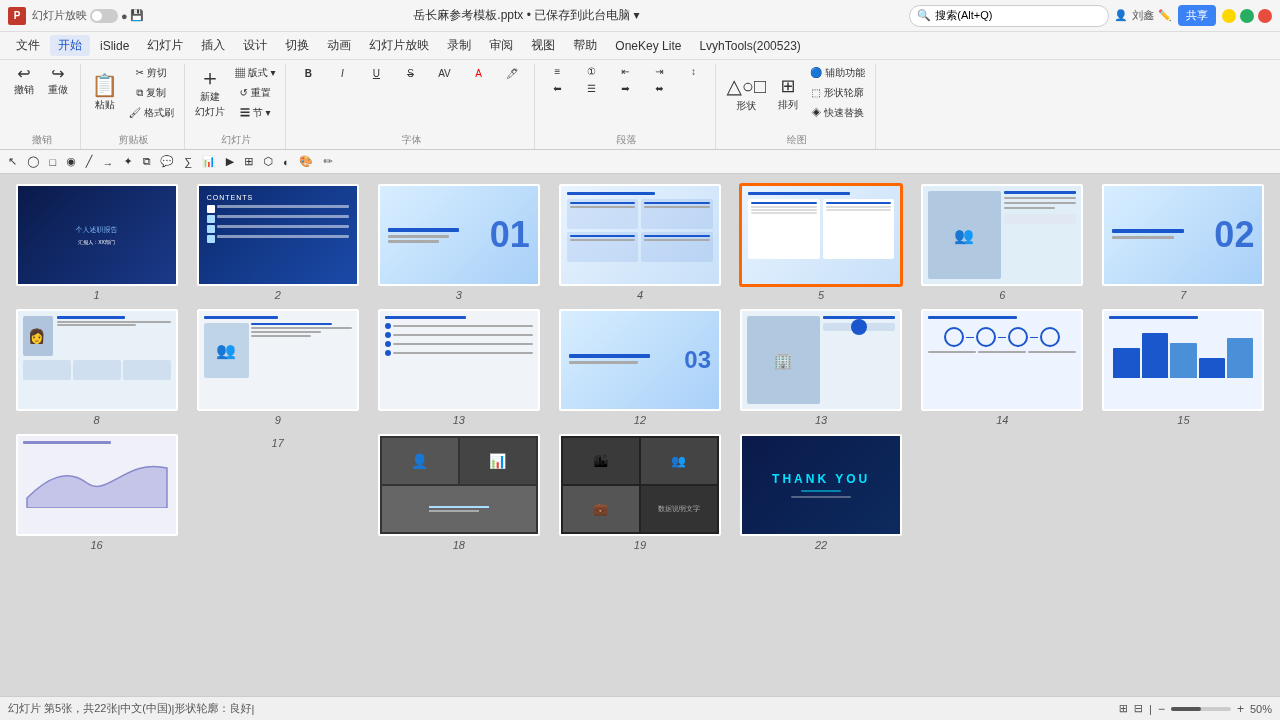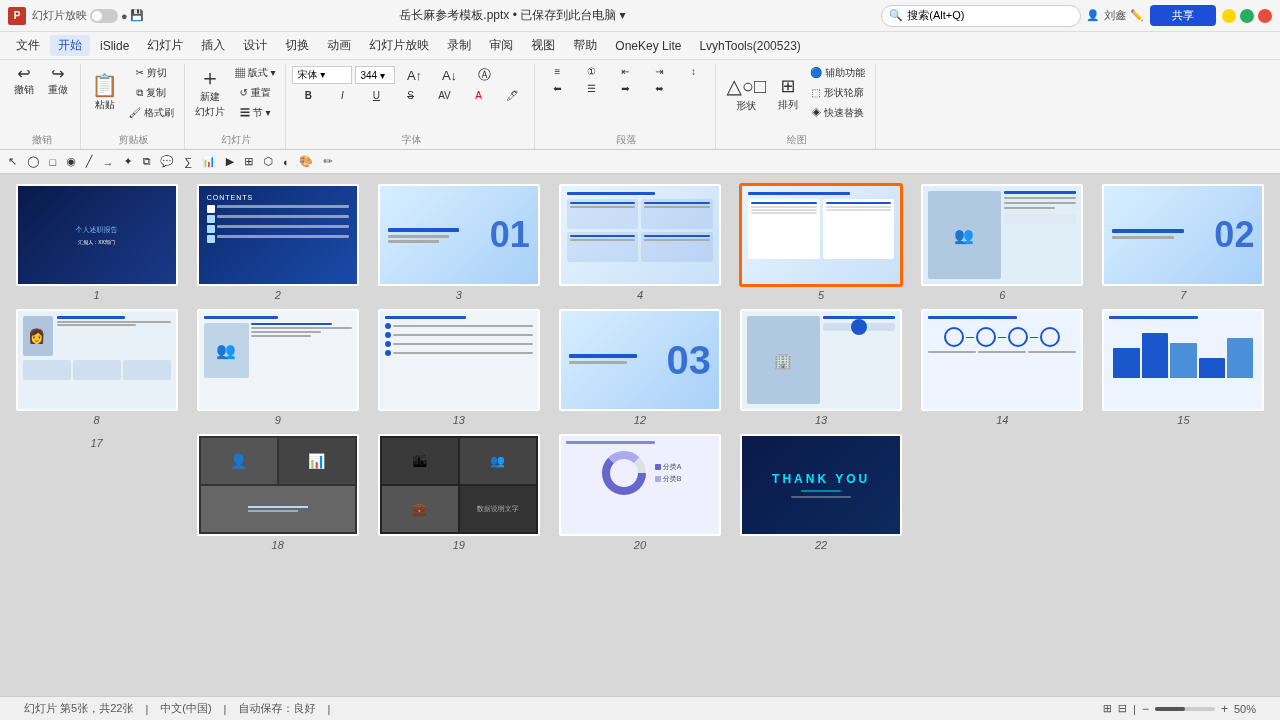--- a/index.html
+++ b/index.html
@@ -20,21 +20,21 @@
     #titlebar .toggle { width: 28px; height: 14px; background: #ccc; border-radius: 7px; position: relative; cursor: pointer; }
     #titlebar .toggle::after { content: ''; position: absolute; left: 2px; top: 2px; width: 10px; height: 10px; background: white; border-radius: 50%; }
     #titlebar .filename { flex: 1; text-align: center; font-size: 12px; color: #333; }
     #titlebar .search-bar { width: 200px; height: 22px; border: 1px solid #ccc; border-radius: 11px; padding: 0 8px; font-size: 11px; background: white; display: flex; align-items: center; gap: 4px; }
     #titlebar .win-btns { display: flex; gap: 4px; margin-left: auto; }
     #titlebar .win-btn { width: 14px; height: 14px; border-radius: 50%; cursor: pointer; }
     #titlebar .minimize { background: #ffd700; }
     #titlebar .maximize { background: #27ae60; }
     #titlebar .close { background: #e74c3c; }
     #titlebar .user-area { display: flex; align-items: center; gap: 4px; font-size: 11px; color: #555; }
-    #titlebar .share-btn { background: #1d4ed8; color: white; border: none; border-radius: 4px; padding: 3px 22px; font-size: 11px; cursor: pointer; }
+    #titlebar .share-btn { background: #3b82f6; color: white; border: none; border-radius: 4px; padding: 3px 8px; font-size: 11px; cursor: pointer; }
 
     
     #menubar {
       height: 28px;
       background: #f5f5f5;
       display: flex;
       align-items: center;
       padding: 0 8px;
       gap: 2px;
       border-bottom: 1px solid #ddd;
@@ -138,24 +138,24 @@
     .slide-thumb.selected { border-color: #ff6600; box-shadow: 0 0 0 1px #ff6600; }
     .slide-num { font-size: 11px; color: #555; margin-top: 3px; font-style: italic; }
 
     
     #statusbar {
       height: 24px;
       background: #f0f0f0;
       border-top: 1px solid #ccc;
       display: flex;
       align-items: center;
-      padding: 0 24px;
+      padding: 0 8px;
       font-size: 11px;
       color: #555;
-      gap: 12px;
+      gap: 0;
     }
     #statusbar .right { margin-left: auto; display: flex; align-items: center; gap: 6px; }
     .zoom-btn { cursor: pointer; font-size: 12px; }
     .progress-bar-outer { width: 60px; height: 4px; background: #ccc; border-radius: 2px; }
     .progress-bar-inner { width: 50%; height: 100%; background: #555; border-radius: 2px; }
   </style>
 </head>
 <body>
 
 <div id="titlebar">
@@ -255,37 +255,20 @@
           </div>
         <div class="ribbon-btn">
             <span>☰ 节 ▾</span>
           </div>
       </div>
     </div>
     <span class="ribbon-group-label">幻灯片</span>
   </div>
 
   <div class="ribbon-group">
-    <div class="ribbon-row" style="gap:3px;">
-      <div class="format-box">
-          <span style="font-size:10px;">宋体 ▾</span>
-        </div>
-      <div class="font-size-box">
-          <span style="font-size:10px;">344 ▾</span>
-        </div>
-      <div class="ribbon-btn">
-          <span style="font-size:13px;">A↑</span>
-        </div>
-      <div class="ribbon-btn">
-          <span style="font-size:13px;">A↓</span>
-        </div>
-      <div class="ribbon-btn">
-          <span style="font-size:13px;">Ⓐ</span>
-        </div>
-    </div>
     <div class="ribbon-row" style="gap:2px;margin-top:2px;">
       <div class="ribbon-btn">
           <b>B</b>
         </div>
       <div class="ribbon-btn">
           <i>I</i>
         </div>
       <div class="ribbon-btn">
           <u>U</u>
         </div>
@@ -551,21 +534,21 @@
           </div>
           <div class="slide-num">13</div>
         </div>
         <div class="slide-item">
           <div class="slide-thumb">
             <div style="width:100%;height:100%;background:linear-gradient(135deg,#d8eeff 0%,#a8d0f8 100%);display:flex;align-items:center;justify-content:space-between;padding:8px;">
     <div style="flex:1;">
                 <div style="height:4px;background:#1a56cc;margin-bottom:3px;border-radius:1px;width:70%"></div>
                 <div style="height:3px;background:#aaa;margin-bottom:2px;border-radius:1px;width:60%"></div>
               </div>
-    <div style="font-size:40px;font-weight:bold;color:#1a56cc;opacity:0.8;">03</div>
+    <div style="font-size:24px;font-weight:bold;color:#1a56cc;opacity:0.8;">03</div>
   </div>
           </div>
           <div class="slide-num">12</div>
         </div>
         <div class="slide-item">
           <div class="slide-thumb">
             <div style="width:100%;height:100%;background:#e8f0f8;display:flex;gap:3px;padding:5px;">
     <div style="flex:1;background:#b0c8e0;border-radius:2px;display:flex;align-items:center;justify-content:center;color:#789;font-size:16px;">🏢</div>
     <div style="flex:1;display:flex;flex-direction:column;gap:2px;">
       <div style="height:3px;background:#1a56cc;border-radius:1px;"></div>
@@ -608,20 +591,31 @@
       <div style="flex:1;background:#1a56cc;height:45px;border-radius:1px 1px 0 0;"></div>
       <div style="flex:1;background:#4a90d9;height:35px;border-radius:1px 1px 0 0;"></div>
       <div style="flex:1;background:#1a56cc;height:20px;border-radius:1px 1px 0 0;"></div>
       <div style="flex:1;background:#4a90d9;height:40px;border-radius:1px 1px 0 0;"></div>
     </div>
   </div>
           </div>
           <div class="slide-num">15</div>
         </div>
         <div class="slide-item">
+          <div class="slide-thumb">
+            <div style="width:100%;height:100%;background:#f0f0f8;padding:5px;">
+    <div style="height:3px;background:#8888cc;margin-bottom:4px;border-radius:1px;width:60%"></div>
+    <svg width="100%" height="60" viewBox="0 0 140 60">
+      <path d="M0,50 C20,30 40,20 60,35 C80,50 100,10 140,20 L140,60 L0,60 Z" fill="rgba(100,100,200,0.3)" stroke="#8888cc" stroke-width="1.5" fill-rule="evenodd"></path>
+    </svg>
+  </div>
+          </div>
+          <div class="slide-num">16</div>
+        </div>
+        <div class="slide-item">
           <div class="slide-num">17</div>
         </div>
         <div class="slide-item">
           <div class="slide-thumb">
             <div style="width:100%;height:100%;background:#333;display:grid;grid-template-columns:1fr 1fr;grid-template-rows:1fr 1fr;gap:2px;padding:2px;">
     <div style="background:#555;display:flex;align-items:center;justify-content:center;font-size:14px;">👤</div>
     <div style="background:#444;display:flex;align-items:center;justify-content:center;font-size:14px;">📊</div>
     <div style="grid-column:1/3;background:#666;display:flex;align-items:center;justify-content:center;font-size:10px;color:white;">
       <div style="text-align:center;">
                   <div style="height:2px;background:#adf;margin-bottom:2px;width:60px;"></div>
@@ -638,63 +632,38 @@
     <div style="background:#3a3a3a;display:flex;align-items:center;justify-content:center;font-size:12px;">🏙</div>
     <div style="background:#444;display:flex;align-items:center;justify-content:center;font-size:12px;">👥</div>
     <div style="background:#555;display:flex;align-items:center;justify-content:center;font-size:12px;">💼</div>
     <div style="background:#333;display:flex;align-items:center;justify-content:center;color:#aaa;font-size:7px;padding:3px;text-align:center;">数据说明文字</div>
   </div>
           </div>
           <div class="slide-num">19</div>
         </div>
         <div class="slide-item">
           <div class="slide-thumb">
-            <div style="width:100%;height:100%;background:#eef0ff;padding:5px;">
-    <div style="height:3px;background:#8888cc;margin-bottom:4px;border-radius:1px;width:60%"></div>
-    <div style="display:flex;align-items:center;justify-content:center;gap:6px;">
-      <svg width="50" height="50" viewBox="0 0 50 50">
-        <circle cx="25" cy="25" r="18" fill="none" stroke="#e0e0e0" stroke-width="8"></circle>
-        <circle cx="25" cy="25" r="18" fill="none" stroke="#6666cc" stroke-width="8" stroke-dasharray="70 43" stroke-dashoffset="0"></circle>
-        <circle cx="25" cy="25" r="18" fill="none" stroke="#aaaaee" stroke-width="8" stroke-dasharray="28 85" stroke-dashoffset="-70"></circle>
-      </svg>
-      <div style="display:flex;flex-direction:column;gap:2px;">
-        <div style="display:flex;align-items:center;gap:2px;">
-                    <div style="width:6px;height:6px;background:#6666cc;border-radius:1px;"></div>
-                    <div style="font-size:7px;color:#555;">分类A</div>
-                  </div>
-        <div style="display:flex;align-items:center;gap:2px;">
-                    <div style="width:6px;height:6px;background:#aaaaee;border-radius:1px;"></div>
-                    <div style="font-size:7px;color:#555;">分类B</div>
-                  </div>
-      </div>
-    </div>
-  </div>
-          </div>
-          <div class="slide-num">20</div>
-        </div>
-        <div class="slide-item">
-          <div class="slide-thumb">
             <div style="width:100%;height:100%;background:linear-gradient(135deg,#0a1a4a 0%,#0d2a5e 100%);display:flex;flex-direction:column;align-items:center;justify-content:center;gap:4px;">
     <div style="color:#00e5ff;font-size:12px;font-weight:bold;letter-spacing:3px;">THANK YOU</div>
     <div style="width:40px;height:2px;background:rgba(0,229,255,0.5);border-radius:1px;"></div>
     <div style="height:2px;background:rgba(255,255,255,0.3);border-radius:1px;width:60px;"></div>
   </div>
           </div>
           <div class="slide-num" style="font-style: italic;">22</div>
         </div>
       </div>
   </div>
 </div>
 
 <div id="statusbar">
   <span>幻灯片 第5张，共22张</span>
   <span>|</span>
   <span>中文(中国)</span>
   <span>|</span>
-  <span>自动保存：良好</span>
+  <span>形状轮廓：良好</span>
   <span>|</span>
   <div class="right">
     <span>⊞</span>
     <span>⊟</span>
     <span>|</span>
     <span class="zoom-btn">−</span>
     <div class="progress-bar-outer">
         <div class="progress-bar-inner"></div>
       </div>
     <span class="zoom-btn">+</span>

